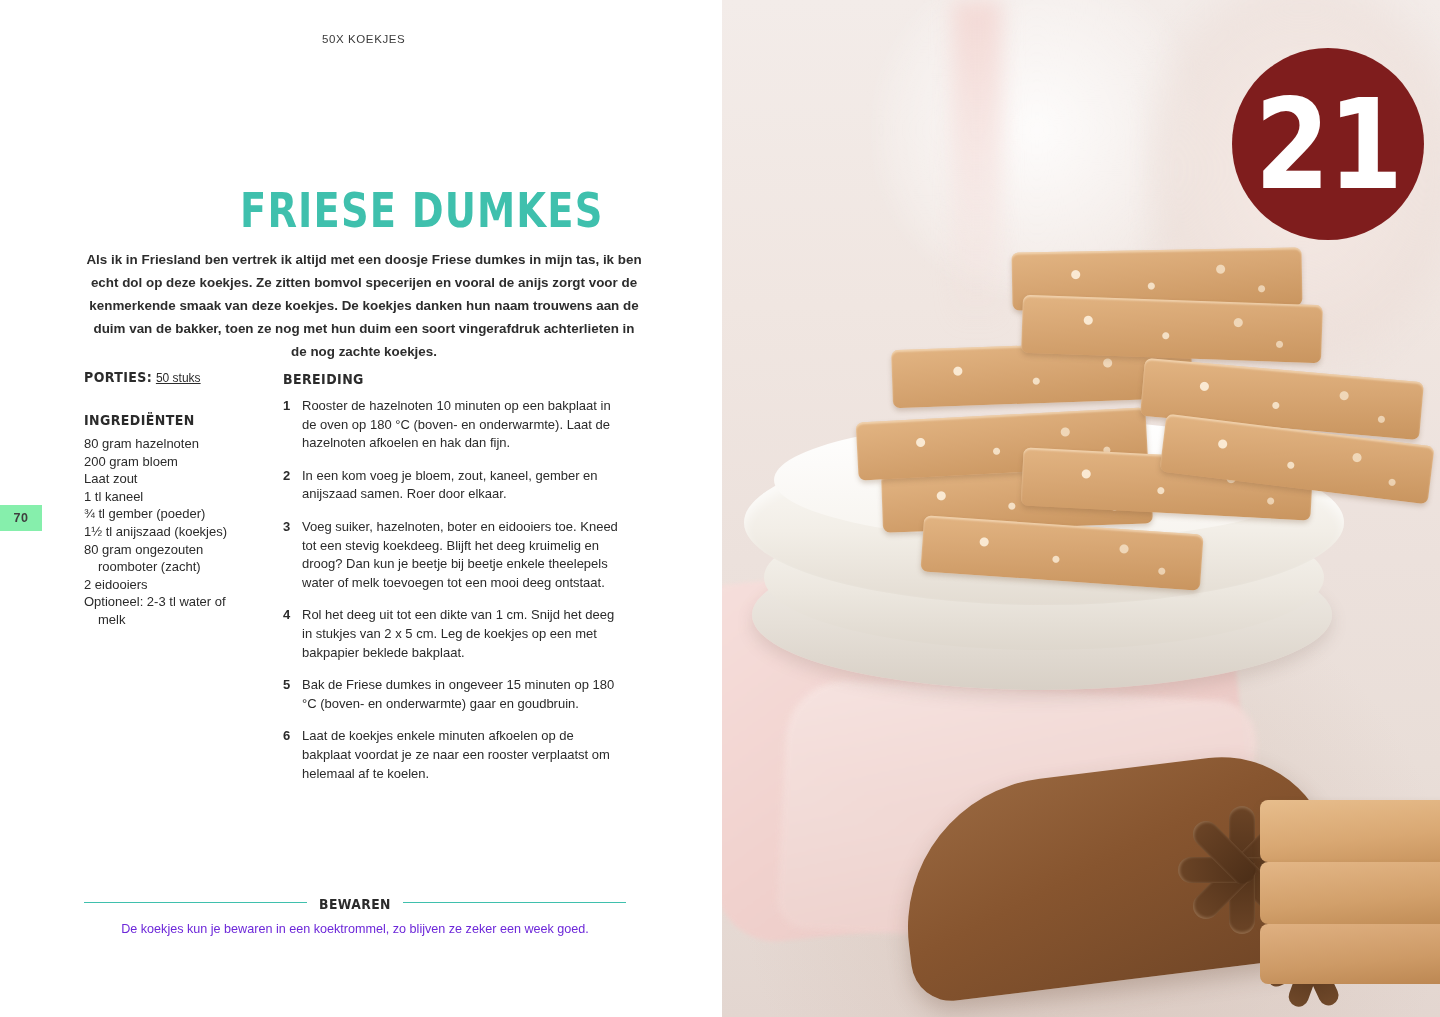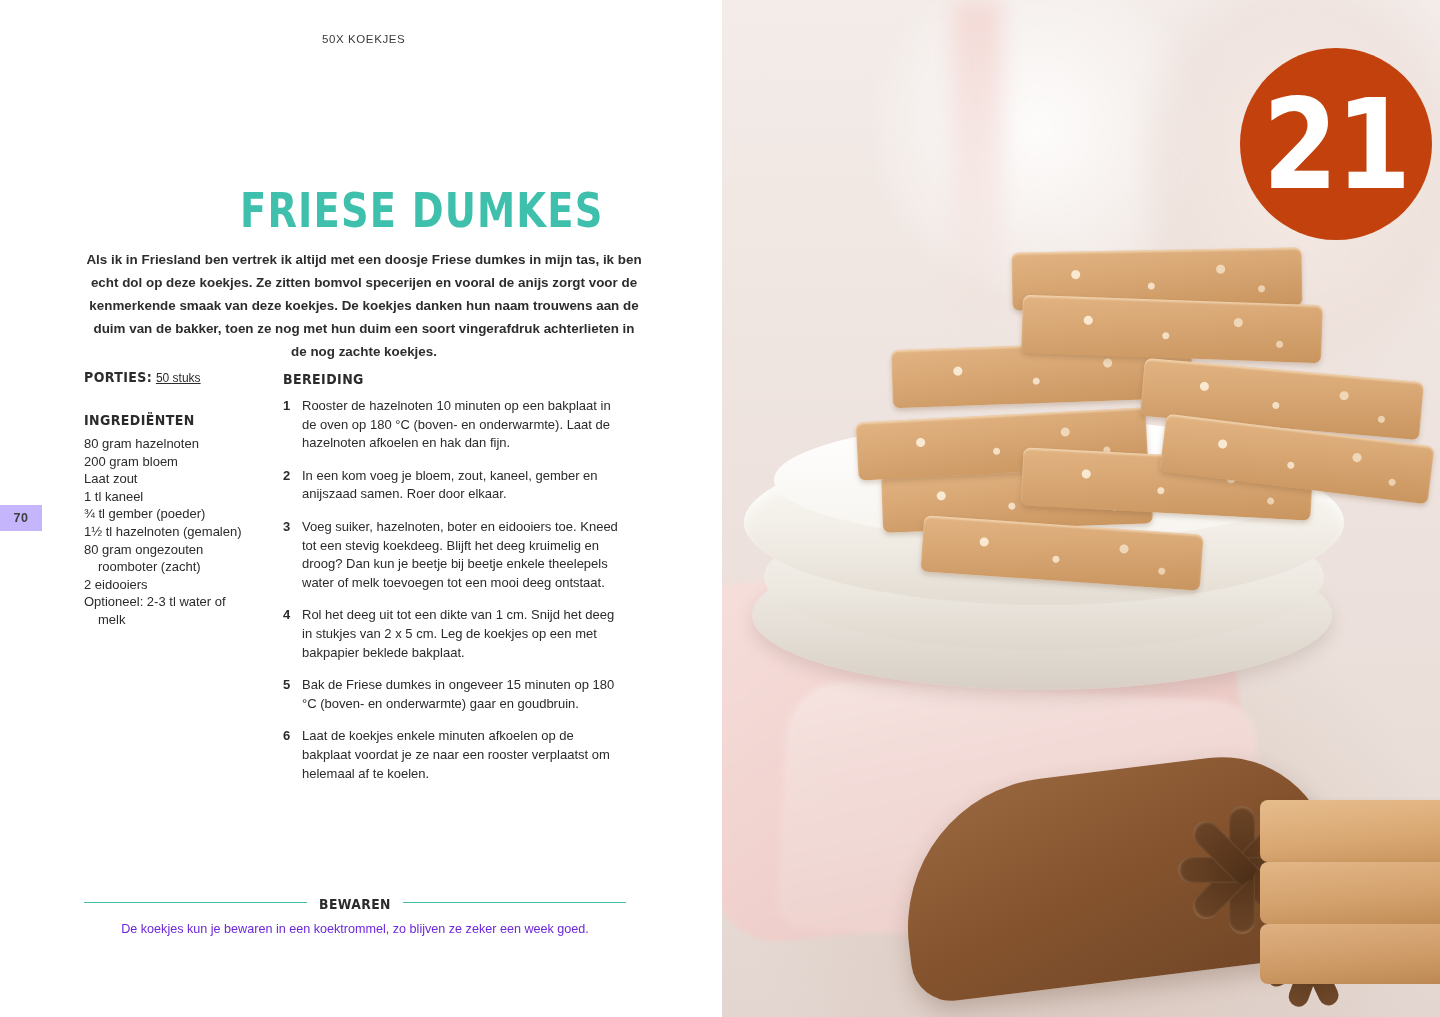--- a/index.html
+++ b/index.html
@@ -40,21 +40,21 @@
     color: #3a3a3a;
     font-family: Liberation Sans, sans-serif;
   }
 
   .page-number-tab {
     position: absolute;
     left: 0;
     top: 505px;
     width: 42px;
     height: 26px;
-    background: #c4b5fd;
+    background: #86efac;
     display: flex;
     align-items: center;
     justify-content: center;
   }
   .page-number-tab span {
     font-size: 12.5px;
     font-weight: bold;
     color: #3f3f3f;
     letter-spacing: 0.5px;
   }
@@ -408,26 +408,26 @@
     right: -30px;
     top: 924px;
     width: 210px;
     height: 60px;
     border-radius: 8px;
     background: linear-gradient(175deg, #dfb081 0%, #cd9a66 60%, #bb8651 100%);
   }
 
   .number-badge {
     position: absolute;
-    right: 8px;
+    right: 16px;
     top: 48px;
     width: 192px;
     height: 192px;
     border-radius: 50%;
-    background: #c2410c;
+    background: #7f1d1d;
     display: flex;
     align-items: center;
     justify-content: center;
   }
   .number-badge span {
     font-family: "DejaVu Sans", sans-serif;
     font-weight: bold;
     font-size: 108px;
     color: #ffffff;
     letter-spacing: -2px;
@@ -458,21 +458,21 @@
       </div>
 
       <div class="ingr-head">INGREDIËNTEN</div>
 
       <ul class="ingr-list">
         <li>80 gram hazelnoten</li>
         <li>200 gram bloem</li>
         <li>Laat zout</li>
         <li>1 tl kaneel</li>
         <li>¾ tl gember (poeder)</li>
-        <li>1½ tl hazelnoten (gemalen)</li>
+        <li>1½ tl anijszaad (koekjes)</li>
         <li class="wrap">80 gram ongezouten roomboter (zacht)</li>
         <li>2 eidooiers</li>
         <li class="wrap">Optioneel: 2-3 tl water of melk</li>
       </ul>
     </div>
 
     <div class="col-right">
       <div class="prep-head">BEREIDING</div>
 
       <div class="step">

